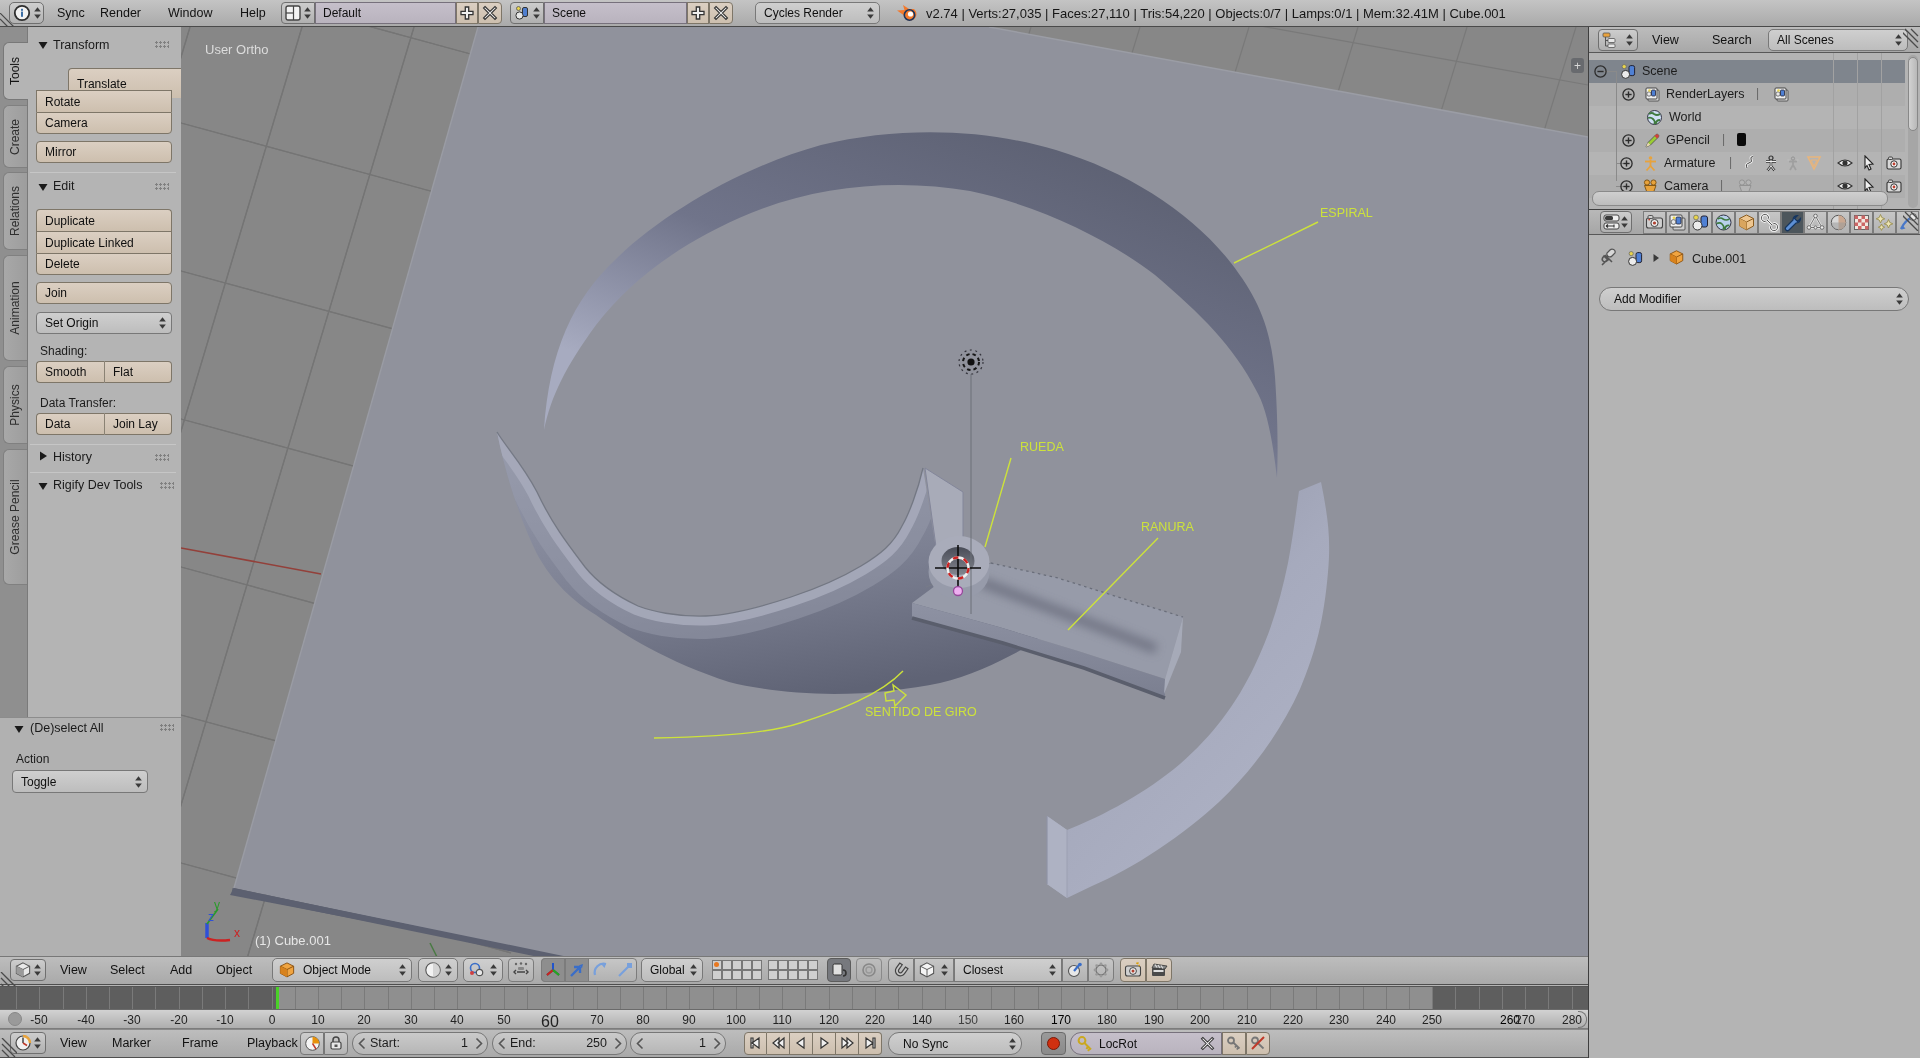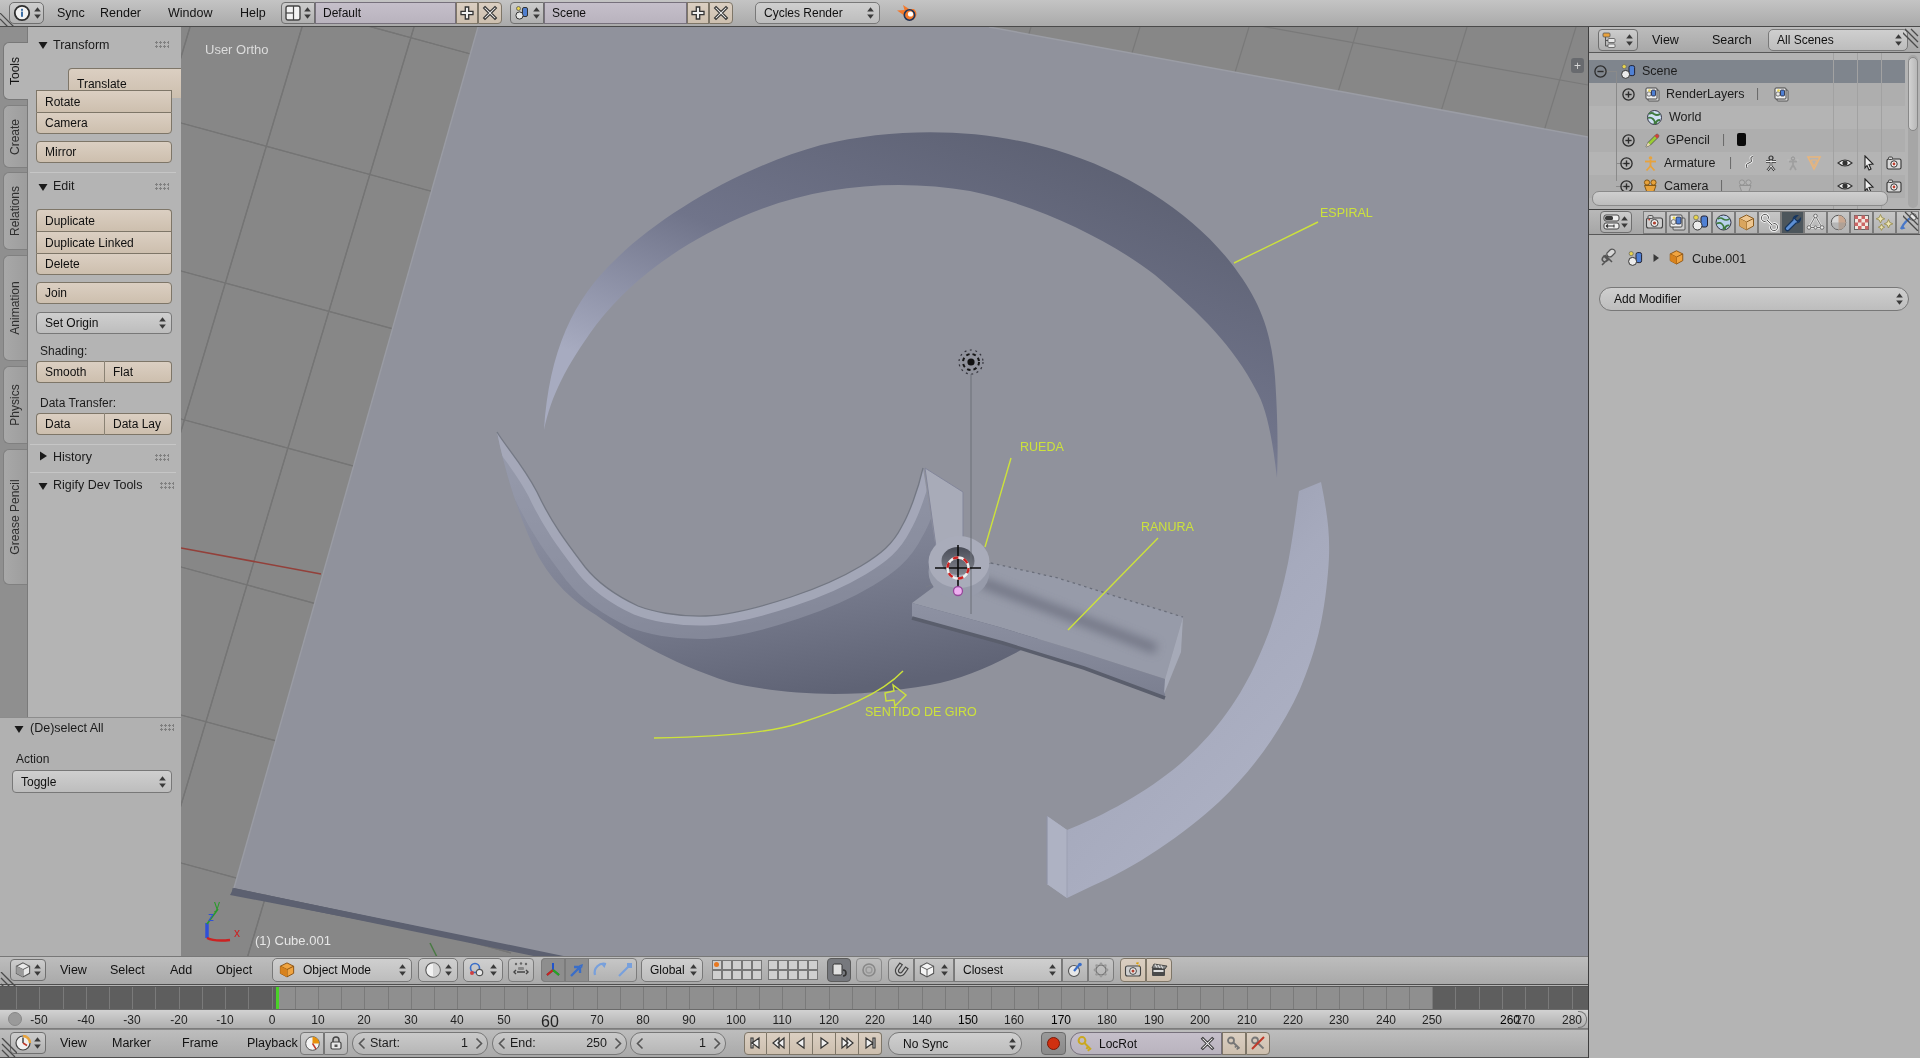--- a/index.html
+++ b/index.html
@@ -72,20 +72,21 @@
     </svg>
     <div class="dropdown" style="left:755px;top:2px;width:125px;height:22px;border-radius:5px;">Cycles Render<svg class="updown" viewBox="0 0 9 14">
         <path d="M1.2 5.5 L4.5 1.2 L7.8 5.5 Z" fill="#3a3a3a"></path>
         <path d="M1.2 8.5 L4.5 12.8 L7.8 8.5 Z" fill="#3a3a3a"></path>
       </svg></div>
     <svg class="abs" style="left:896px;top:4px" width="22" height="19" viewBox="0 0 22 19">
 <path d="M7 1 L13 5 L18 5 A6.5 6.5 0 1 1 7.5 11 L1 6.5 L8.5 6 Z" fill="#f4792b"></path>
 <circle cx="13.5" cy="11" r="5.2" fill="#f4792b" stroke="#1a355e" stroke-width="1.6"></circle>
 <circle cx="14.5" cy="10" r="2.6" fill="#fff"></circle>
     </svg>
+    <div class="menu" style="left:926px;font-size:13px;color:#161616;">v2.74 | Verts:27,035 | Faces:27,110 | Tris:54,220 | Objects:0/7 | Lamps:0/1 | Mem:32.41M | Cube.001</div>
   </div>
 <svg class="abs" style="left:0px;top:13px" width="15" height="14" viewBox="0 0 15 14">
     <g stroke="#4a4a4a" stroke-width="1.2">
       <path d="M0,6 L8,14 M0,0 L14,14"></path>
     </g>
   </svg>
 <div class="abs" style="left:0;top:27px;width:181px;height:929px;background:#b4b4b4;"></div>
 <div class="abs" style="left:0;top:27px;width:28px;height:690px;background:#8f8f8f;border-right:1px solid #7a7a7a;"></div>
 <div class="abs" style="left:3px;top:42px;width:25px;height:58px;background:#b4b4b4;border:1px solid #787878;border-right:none;border-radius:6px 0 0 6px;"></div>
 <div class="abs" style="left:2px;top:42px;width:26px;height:58px;display:flex;align-items:center;justify-content:center;">
@@ -132,41 +133,41 @@
 <div class="btn-beige " style="left:36px;top:282px;width:136px;height:22px;">Join</div>
 <div class="dropdown" style="left:36px;top:312px;width:136px;height:22px;">Set Origin<svg class="updown" viewBox="0 0 9 14">
       <path d="M1.2 5.5 L4.5 1.2 L7.8 5.5 Z" fill="#3a3a3a"></path>
       <path d="M1.2 8.5 L4.5 12.8 L7.8 8.5 Z" fill="#3a3a3a"></path>
     </svg></div>
 <div class="txt" style="left:40px;top:344px;">Shading:</div>
 <div class="btn-beige" style="left:36px;top:361px;width:69px;height:22px;border-radius:4px 0 0 4px;border-right:1px solid #8a8274;">Smooth</div>
 <div class="btn-beige" style="left:105px;top:361px;width:67px;height:22px;border-radius:0 4px 4px 0;border-left:none;">Flat</div>
 <div class="txt" style="left:40px;top:396px;">Data Transfer:</div>
 <div class="btn-beige" style="left:36px;top:413px;width:69px;height:22px;border-radius:4px 0 0 4px;border-right:1px solid #8a8274;">Data</div>
-<div class="btn-beige" style="left:105px;top:413px;width:67px;height:22px;border-radius:0 4px 4px 0;border-left:none;">Data Lay</div>
+<div class="btn-beige" style="left:105px;top:413px;width:67px;height:22px;border-radius:0 4px 4px 0;border-left:none;">Join Lay</div>
 <div class="abs" style="left:30px;top:444px;width:146px;height:1px;background:#9e9e9e;border-top:1px solid #c6c6c6;"></div>
 <svg class="abs" style="left:38px;top:451px" width="10" height="10" viewBox="0 0 10 10">
     <path d="M2 0.5 L9 5 L2 9.5 Z" fill="#1a1a1a"></path>
   </svg>
 <div class="panelhdr" style="left:53px;top:450px;">History</div>
 <div class="grip" style="left:155px;top:454px;"></div>
 <div class="abs" style="left:30px;top:472px;width:146px;height:1px;background:#9e9e9e;border-top:1px solid #c6c6c6;"></div>
 <svg class="abs" style="left:38px;top:481px" width="10" height="10" viewBox="0 0 10 10">
     <path d="M0.5 2 L9.5 2 L5 9 Z" fill="#1a1a1a"></path>
   </svg>
 <div class="panelhdr" style="left:53px;top:478px;">Rigify Dev Tools</div>
 <div class="grip" style="left:160px;top:482px;"></div>
 <div class="abs" style="left:0;top:717px;width:181px;height:239px;background:#b1b1b1;border-top:1px solid #8c8c8c;"></div>
 <svg class="abs" style="left:14px;top:724px" width="10" height="10" viewBox="0 0 10 10">
     <path d="M0.5 2 L9.5 2 L5 9 Z" fill="#1a1a1a"></path>
   </svg>
 <div class="panelhdr" style="left:30px;top:721px;">(De)select All</div>
 <div class="grip" style="left:160px;top:724px;"></div>
 <div class="txt" style="left:16px;top:752px;">Action</div>
-<div class="dropdown" style="left:12px;top:770px;width:160px;height:23px;">Toggle<svg class="updown" viewBox="0 0 9 14">
+<div class="dropdown" style="left:12px;top:770px;width:136px;height:23px;">Toggle<svg class="updown" viewBox="0 0 9 14">
       <path d="M1.2 5.5 L4.5 1.2 L7.8 5.5 Z" fill="#3a3a3a"></path>
       <path d="M1.2 8.5 L4.5 12.8 L7.8 8.5 Z" fill="#3a3a3a"></path>
     </svg></div>
 <svg class="abs" style="left:181px;top:27px" width="1407" height="929" viewBox="0 0 1407 929">
     <defs>
       <linearGradient id="gOuter" x1="0.18" y1="0.75" x2="0.75" y2="0.05">
         <stop offset="0" stop-color="#a7abc0"></stop>
         <stop offset="0.45" stop-color="#70748a"></stop>
         <stop offset="1" stop-color="#5d6173"></stop>
       </linearGradient>
@@ -908,21 +909,21 @@
 <div class="abs" style="left:504px;top:1013px;width:40px;margin-left:-20px;text-align:center;font-size:12px;color:#232323;">50</div>
 <div class="abs" style="left:550px;top:1013px;width:40px;margin-left:-20px;text-align:center;font-size:16px;color:#232323;">60</div>
 <div class="abs" style="left:597px;top:1013px;width:40px;margin-left:-20px;text-align:center;font-size:12px;color:#232323;">70</div>
 <div class="abs" style="left:643px;top:1013px;width:40px;margin-left:-20px;text-align:center;font-size:12px;color:#232323;">80</div>
 <div class="abs" style="left:689px;top:1013px;width:40px;margin-left:-20px;text-align:center;font-size:12px;color:#232323;">90</div>
 <div class="abs" style="left:736px;top:1013px;width:40px;margin-left:-20px;text-align:center;font-size:12px;color:#232323;">100</div>
 <div class="abs" style="left:782px;top:1013px;width:40px;margin-left:-20px;text-align:center;font-size:12px;color:#232323;">110</div>
 <div class="abs" style="left:829px;top:1013px;width:40px;margin-left:-20px;text-align:center;font-size:12px;color:#232323;">120</div>
 <div class="abs" style="left:875px;top:1013px;width:40px;margin-left:-20px;text-align:center;font-size:12px;color:#232323;">220</div>
 <div class="abs" style="left:922px;top:1013px;width:40px;margin-left:-20px;text-align:center;font-size:12px;color:#232323;">140</div>
-<div class="abs" style="left:968px;top:1013px;width:40px;margin-left:-20px;text-align:center;font-size:12px;color:#000000;">150</div>
+<div class="abs" style="left:968px;top:1013px;width:40px;margin-left:-20px;text-align:center;font-size:12px;color:#404040;">150</div>
 <div class="abs" style="left:1014px;top:1013px;width:40px;margin-left:-20px;text-align:center;font-size:12px;color:#232323;">160</div>
 <div class="abs" style="left:1061px;top:1013px;width:40px;margin-left:-20px;text-align:center;font-size:12px;color:#000000;">170</div>
 <div class="abs" style="left:1107px;top:1013px;width:40px;margin-left:-20px;text-align:center;font-size:12px;color:#232323;">180</div>
 <div class="abs" style="left:1154px;top:1013px;width:40px;margin-left:-20px;text-align:center;font-size:12px;color:#232323;">190</div>
 <div class="abs" style="left:1200px;top:1013px;width:40px;margin-left:-20px;text-align:center;font-size:12px;color:#232323;">200</div>
 <div class="abs" style="left:1247px;top:1013px;width:40px;margin-left:-20px;text-align:center;font-size:12px;color:#232323;">210</div>
 <div class="abs" style="left:1293px;top:1013px;width:40px;margin-left:-20px;text-align:center;font-size:12px;color:#232323;">220</div>
 <div class="abs" style="left:1339px;top:1013px;width:40px;margin-left:-20px;text-align:center;font-size:12px;color:#232323;">230</div>
 <div class="abs" style="left:1386px;top:1013px;width:40px;margin-left:-20px;text-align:center;font-size:12px;color:#232323;">240</div>
 <div class="abs" style="left:1432px;top:1013px;width:40px;margin-left:-20px;text-align:center;font-size:12px;color:#232323;">250</div>

